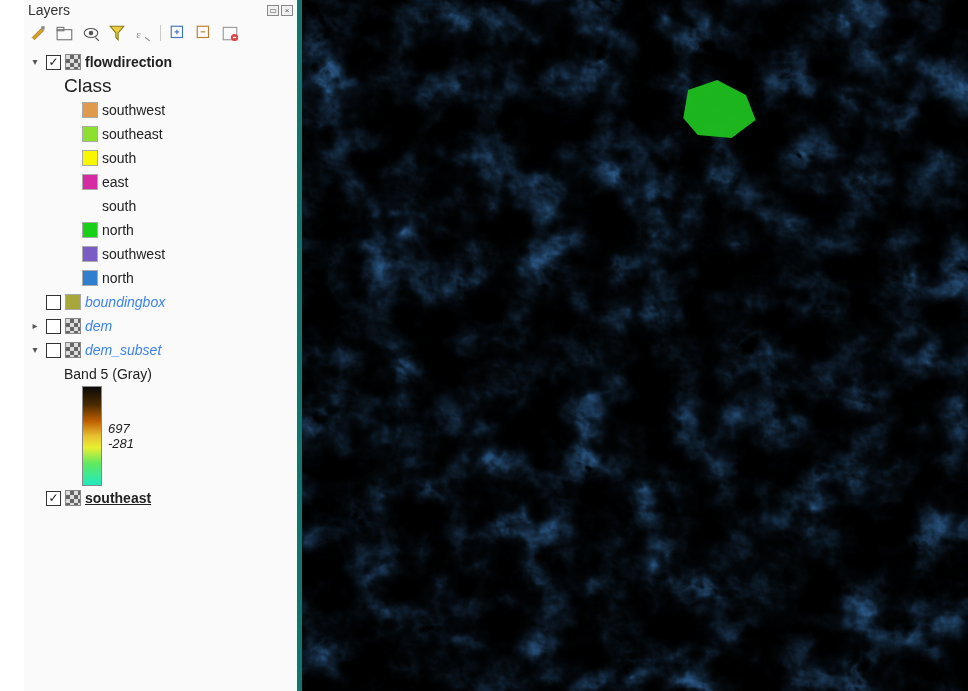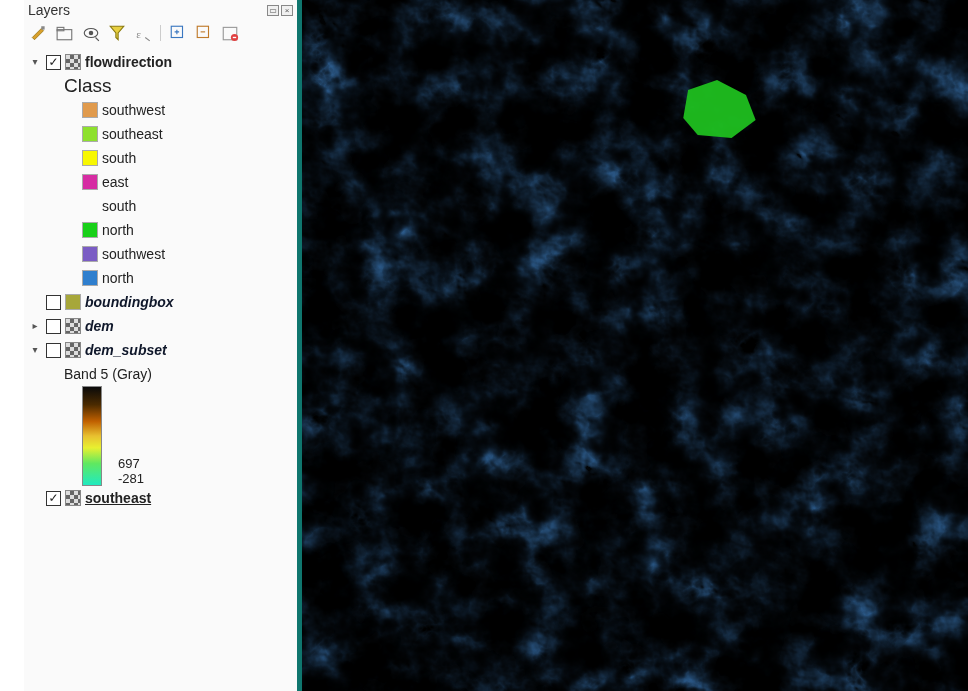--- a/index.html
+++ b/index.html
@@ -93,30 +93,31 @@
     background-position: 0 0, 0 4px, 4px -4px, -4px 0;
     background-color: #ddd;
     border: 1px solid #888;
   }
   .swatch {
     width: 16px; height: 16px;
     display: inline-block;
     border: 1px solid #aaa;
   }
   .layer-name { font-weight: bold; }
-  .layer-name.italic { font-style: italic; font-weight: bold; color: #0f172a; }
+  .layer-name.italic { font-style: italic; font-weight: normal; color: #3b82f6; }
   .layer-name.underline { text-decoration: underline; }
   .indent1 { padding-left: 54px; }
   .indent0 { padding-left: 36px; }
   .legend-label { font-size: 19px; }
   .gradient-block {
     display: flex;
-    align-items: flex-end;
+    align-items: center;
     padding-left: 54px;
-    gap: 16px;
+    gap: 6px;
+    font-style: italic;
   }
   .gradient-bar {
     width: 20px;
     height: 100px;
     border: 1px solid #888;
     background: linear-gradient(to bottom,
       #0a0a0a 0%,
       #4a2a00 18%,
       #c06000 35%,
       #e8c030 50%,

